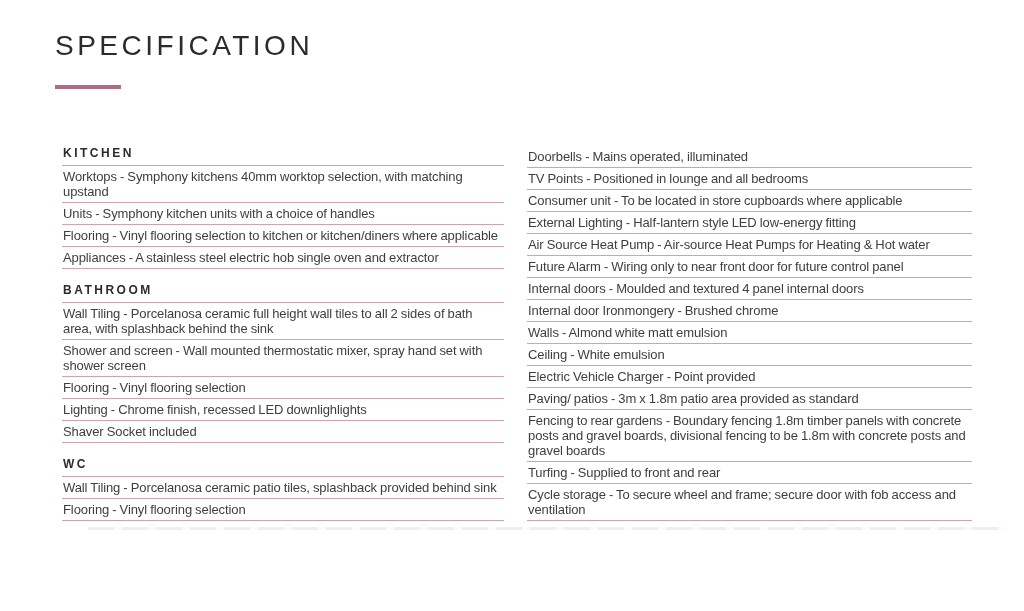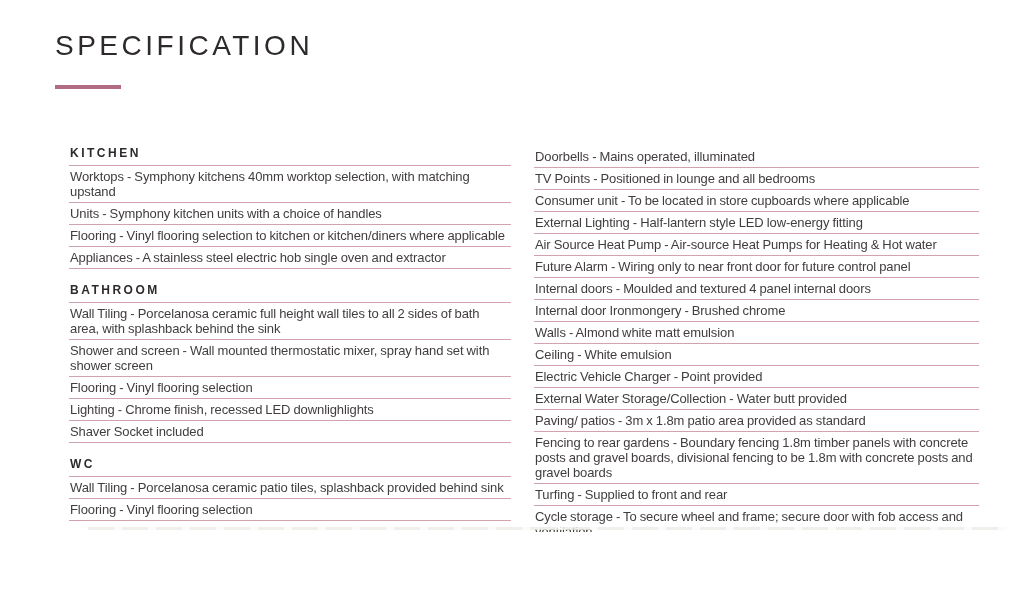--- a/index.html
+++ b/index.html
@@ -31,21 +31,21 @@
     color: var(--ink);
   }
   .title-rule {
     width: 66px;
     height: 4px;
     background: var(--accent);
     margin-top: 23px;
   }
   .columns {
     position: absolute;
-    left: 69px;
+    left: 62px;
     top: 146px;
     width: 910px;
     display: flex;
     gap: 23px;
   }
   .col { flex: 0 0 auto; }
   .col.left  { width: 442px; }
   .col.right { width: 445px; }
   section + section { margin-top: 14px; }
   section h2 {
@@ -114,21 +114,20 @@
           <div class="item">TV Points - Positioned in lounge and all bedrooms</div>
           <div class="item">Consumer unit - To be located in  store cupboards where applicable</div>
           <div class="item">External Lighting - Half-lantern style LED low-energy fitting</div>
           <div class="item">Air Source Heat Pump - Air-source Heat Pumps for Heating &amp; Hot water</div>
           <div class="item">Future Alarm - Wiring only to near front door for future control panel</div>
           <div class="item">Internal doors - Moulded and textured 4 panel internal doors</div>
           <div class="item">Internal door Ironmongery - Brushed chrome</div>
           <div class="item">Walls - Almond white matt emulsion</div>
           <div class="item">Ceiling - White emulsion</div>
           <div class="item">Electric Vehicle Charger - Point provided</div>
-          <div class="item">External Water Storage/Collection - Water butt provided</div>
           <div class="item">Paving/ patios - 3m x 1.8m patio area provided as standard</div>
           <div class="item">Fencing to rear gardens - Boundary fencing  1.8m timber panels with concrete posts and gravel boards, divisional fencing to be 1.8m with concrete posts and gravel boards</div>
           <div class="item">Turfing - Supplied to front and rear</div>
           <div class="item">Cycle storage - To secure wheel and frame; secure door with fob access and ventilation</div>
         </section>
       </div>
   </div>
   <div class="bottom-artifact"></div>
 </div>
 

